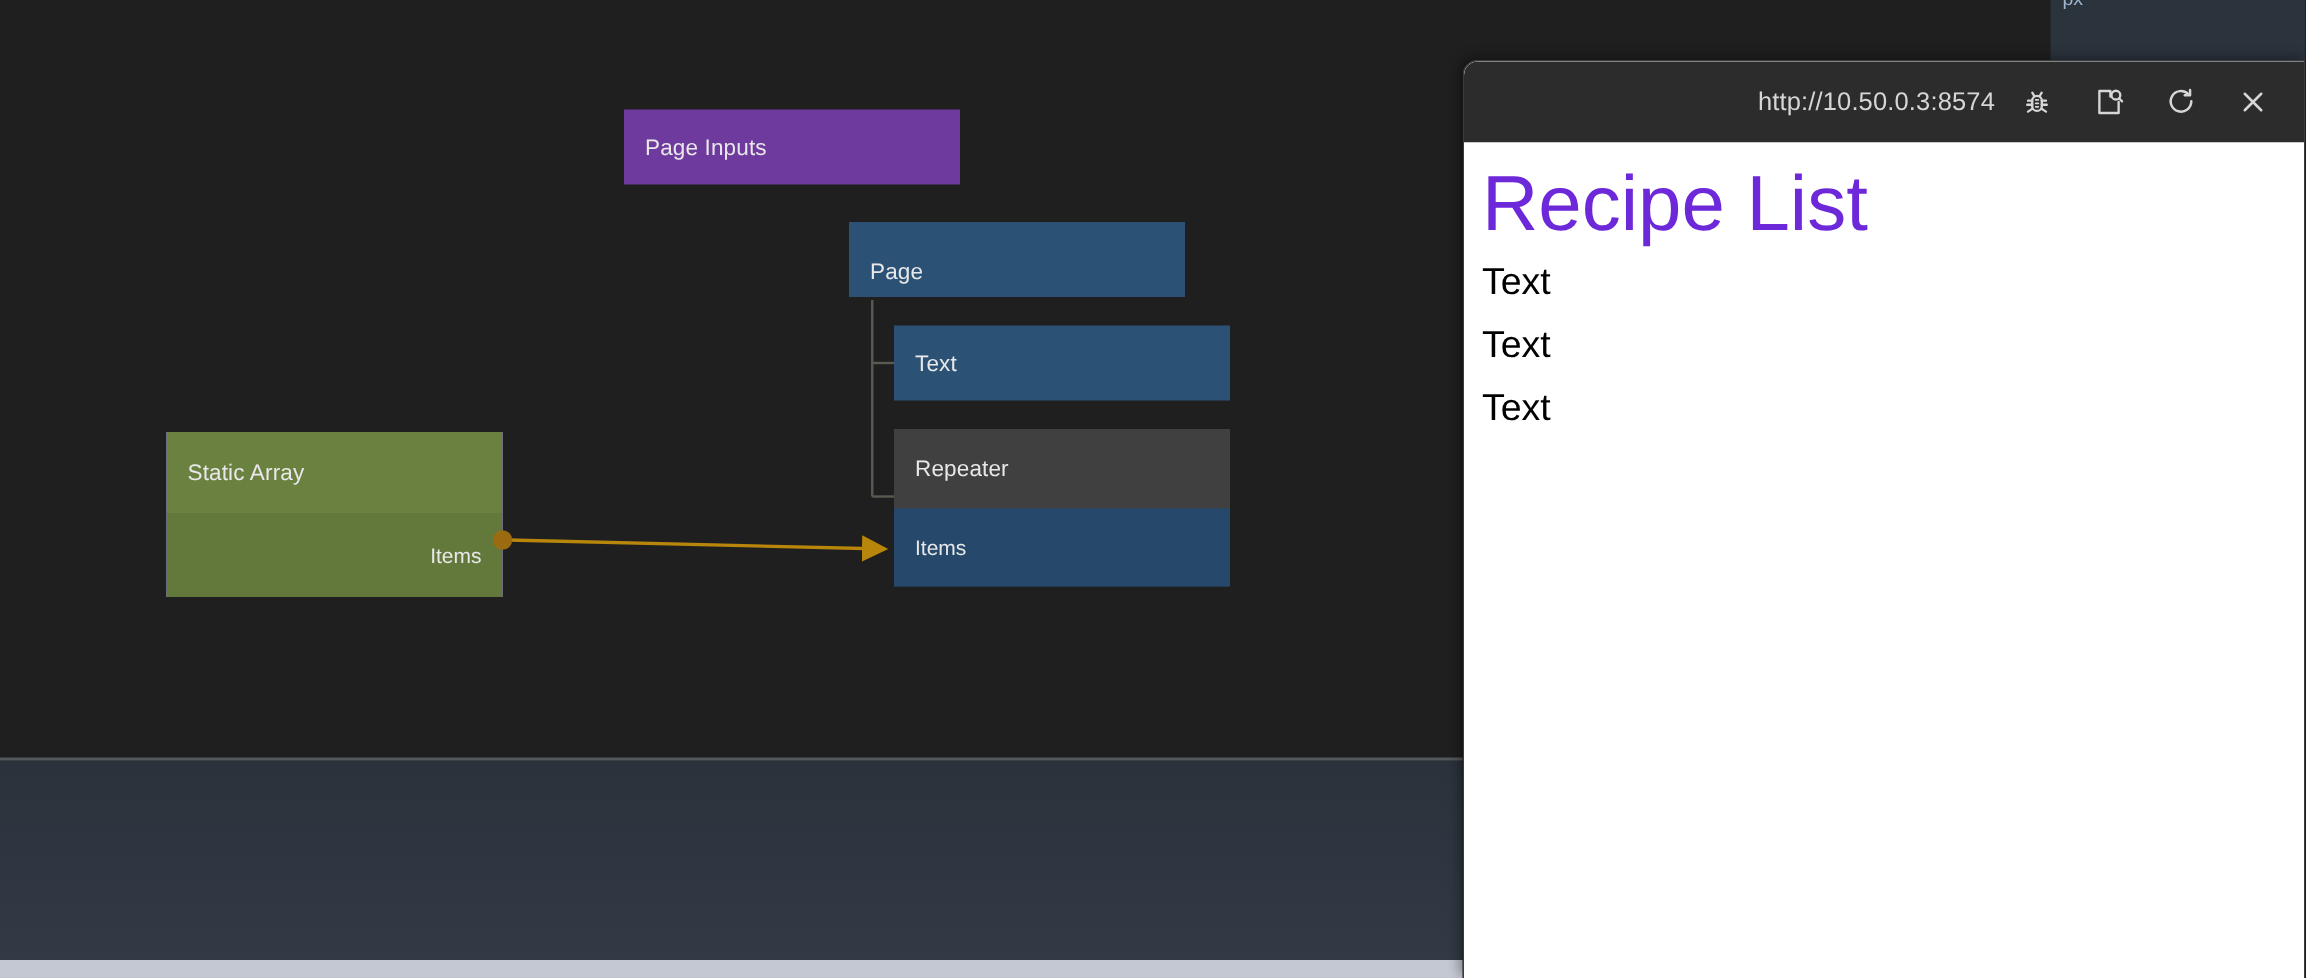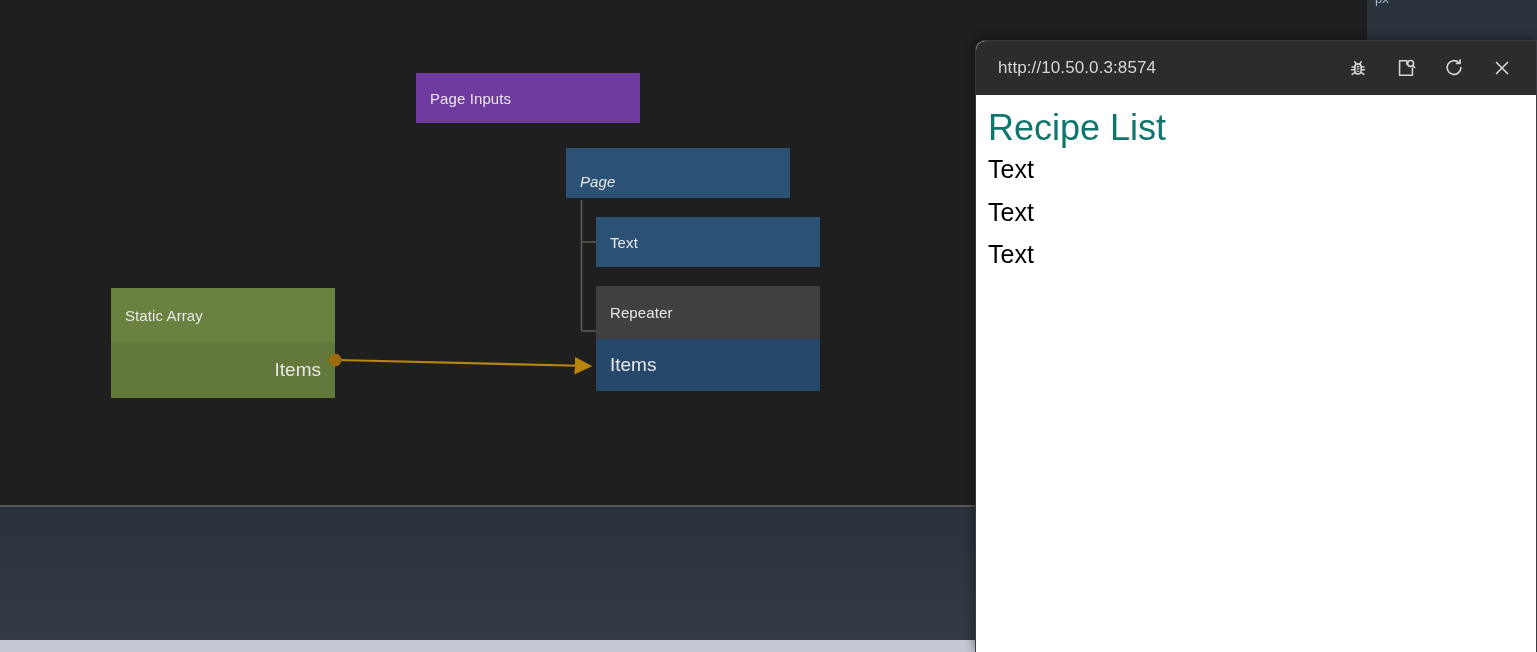--- a/index.html
+++ b/index.html
@@ -47,39 +47,39 @@
     box-sizing: border-box;
     width: 100%;
     letter-spacing: .1px;
   }
   .node-row {
     padding: 0 14px;
     display: flex;
     align-items: center;
     box-sizing: border-box;
     width: 100%;
-    font-size: 19px;
+    font-size: 14px;
   }
   .node-row.out { justify-content: flex-end; }
   .node-row.in  { justify-content: flex-start; }
 
   
   #node-page-inputs {
     left: 416px; top: 73px; width: 224px; height: 50px;
     background: #6f3a9e;
     text-align: right;
   }
   #node-page-inputs .node-header { height: 50px; }
 
   
   #node-page {
     left: 566px; top: 148px; width: 224px; height: 50px;
     background: #2b5274;
   }
-  #node-page .node-header { height: 67px; font-style: italic; }
+  #node-page .node-header { height: 67px; }
 
   
   #node-text {
     left: 596px; top: 217px; width: 224px; height: 50px;
     background: #2b5274;
   }
   #node-text .node-header { height: 50px; }
 
   
   #node-repeater {
@@ -180,42 +180,43 @@
     box-sizing: border-box;
   }
   .url-text {
     color: #d6d6d6;
     font-size: 17px;
     flex: 1;
     white-space: nowrap;
     overflow: hidden;
     text-overflow: ellipsis;
     letter-spacing: .1px;
+    text-align: right;
   }
   .tb-btn {
     width: 40px; height: 40px;
     display: flex;
     align-items: center;
     justify-content: center;
     margin-left: 8px;
     border-radius: 4px;
   }
   .tb-btn svg { display: block; }
 
   .browser-content {
     background: #ffffff;
     height: 558px;
     padding: 12px 0 0 12px;
     box-sizing: border-box;
   }
   .page-h1 {
     font-family: "Liberation Sans", sans-serif;
-    font-size: 36px;
+    font-size: 52px;
     font-weight: normal;
-    color: #0f766e;
+    color: #6d28d9;
     margin: 0 0 6px 0;
     line-height: 1.15;
   }
   .page-line {
     font-family: "Liberation Sans", sans-serif;
     font-size: 25px;
     color: #000;
     margin: 0 0 11px 0;
     line-height: 1.25;
   }

